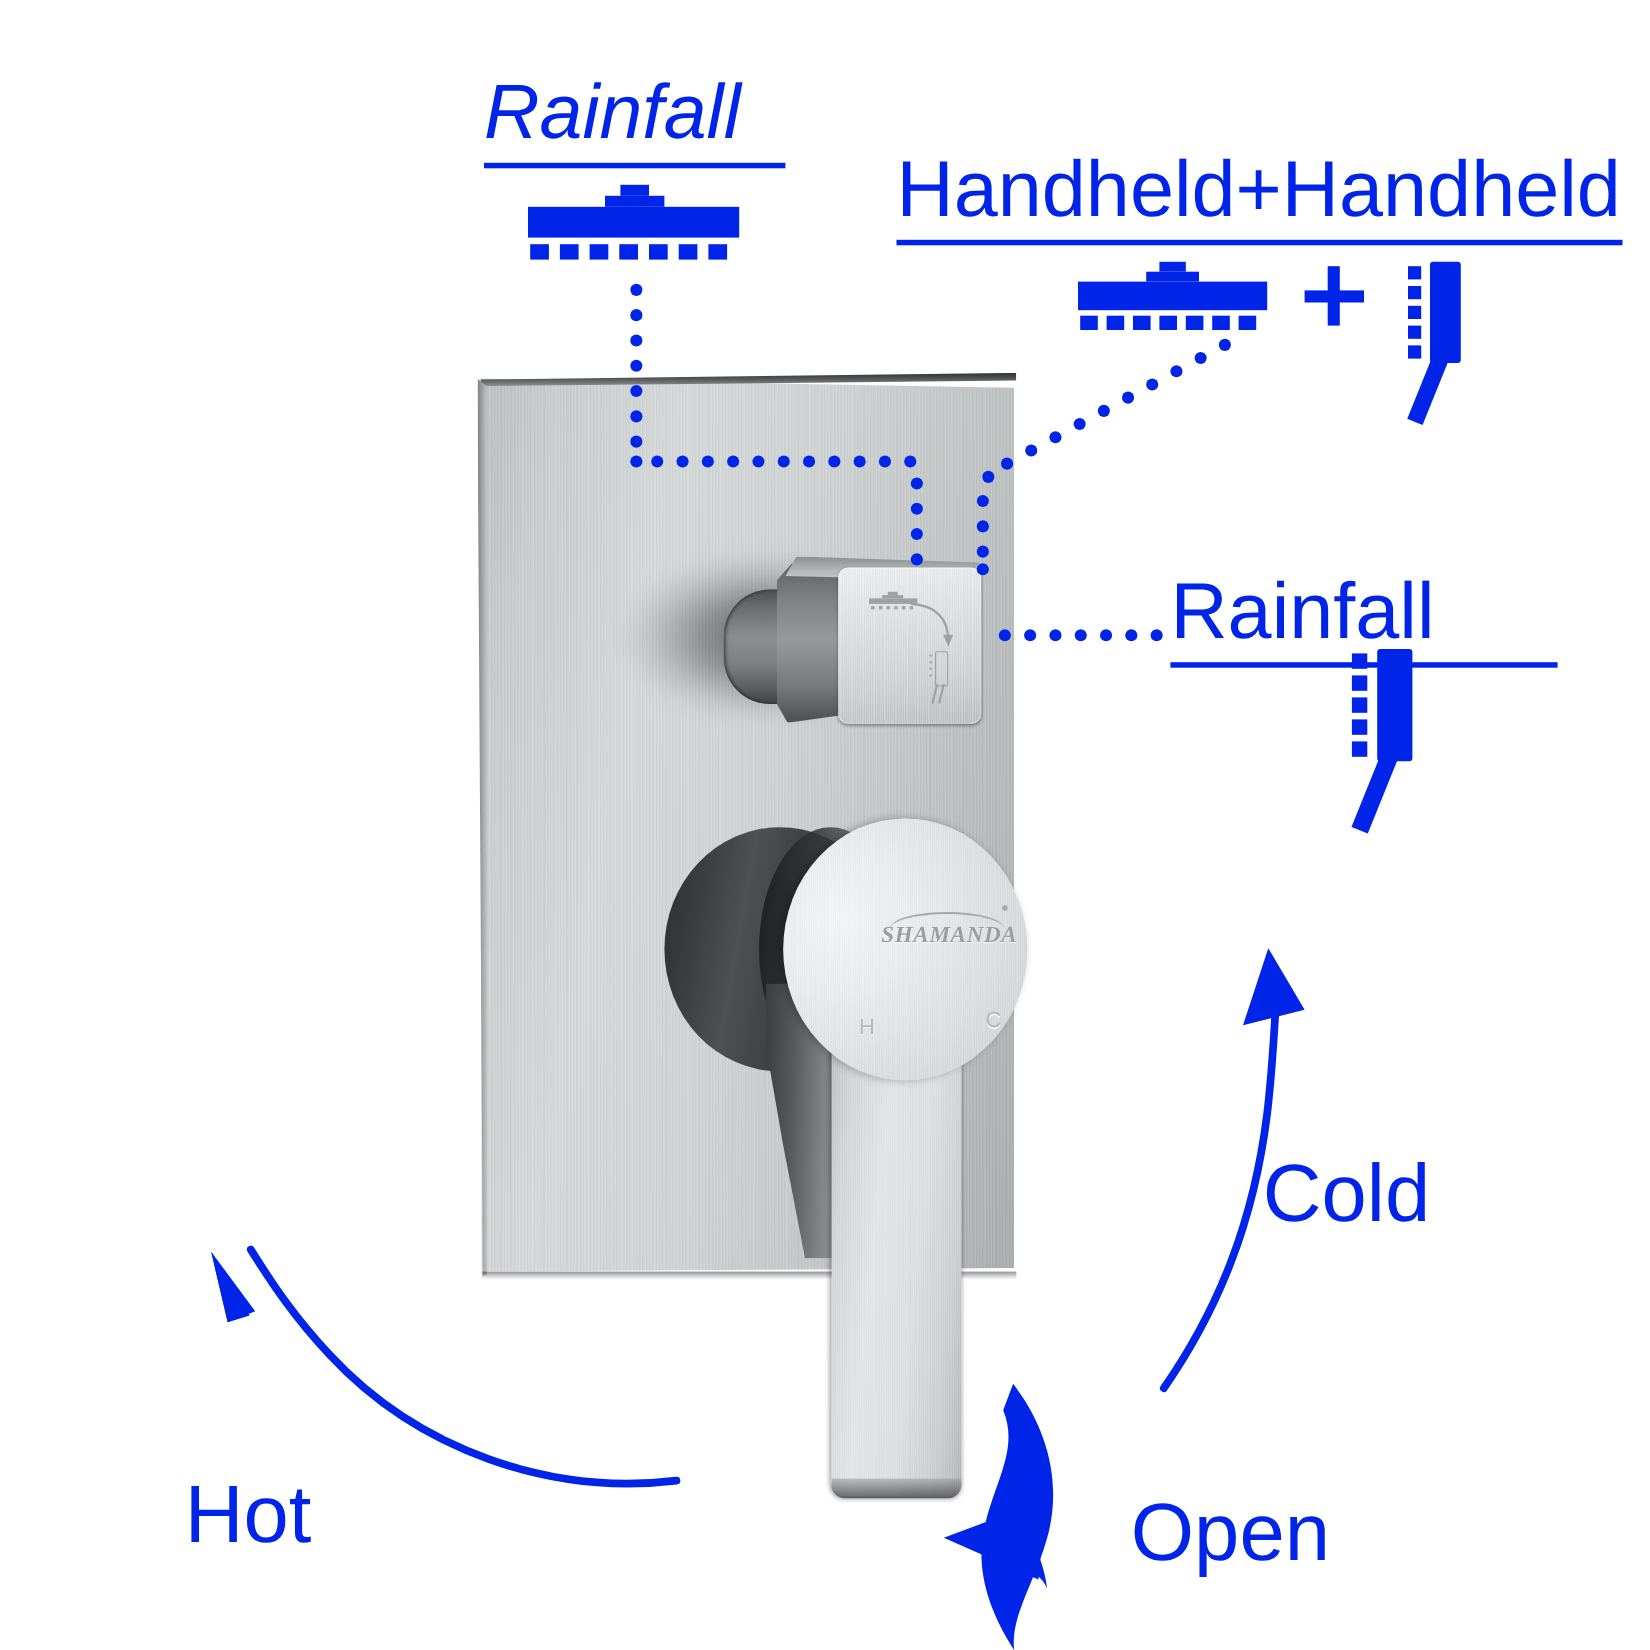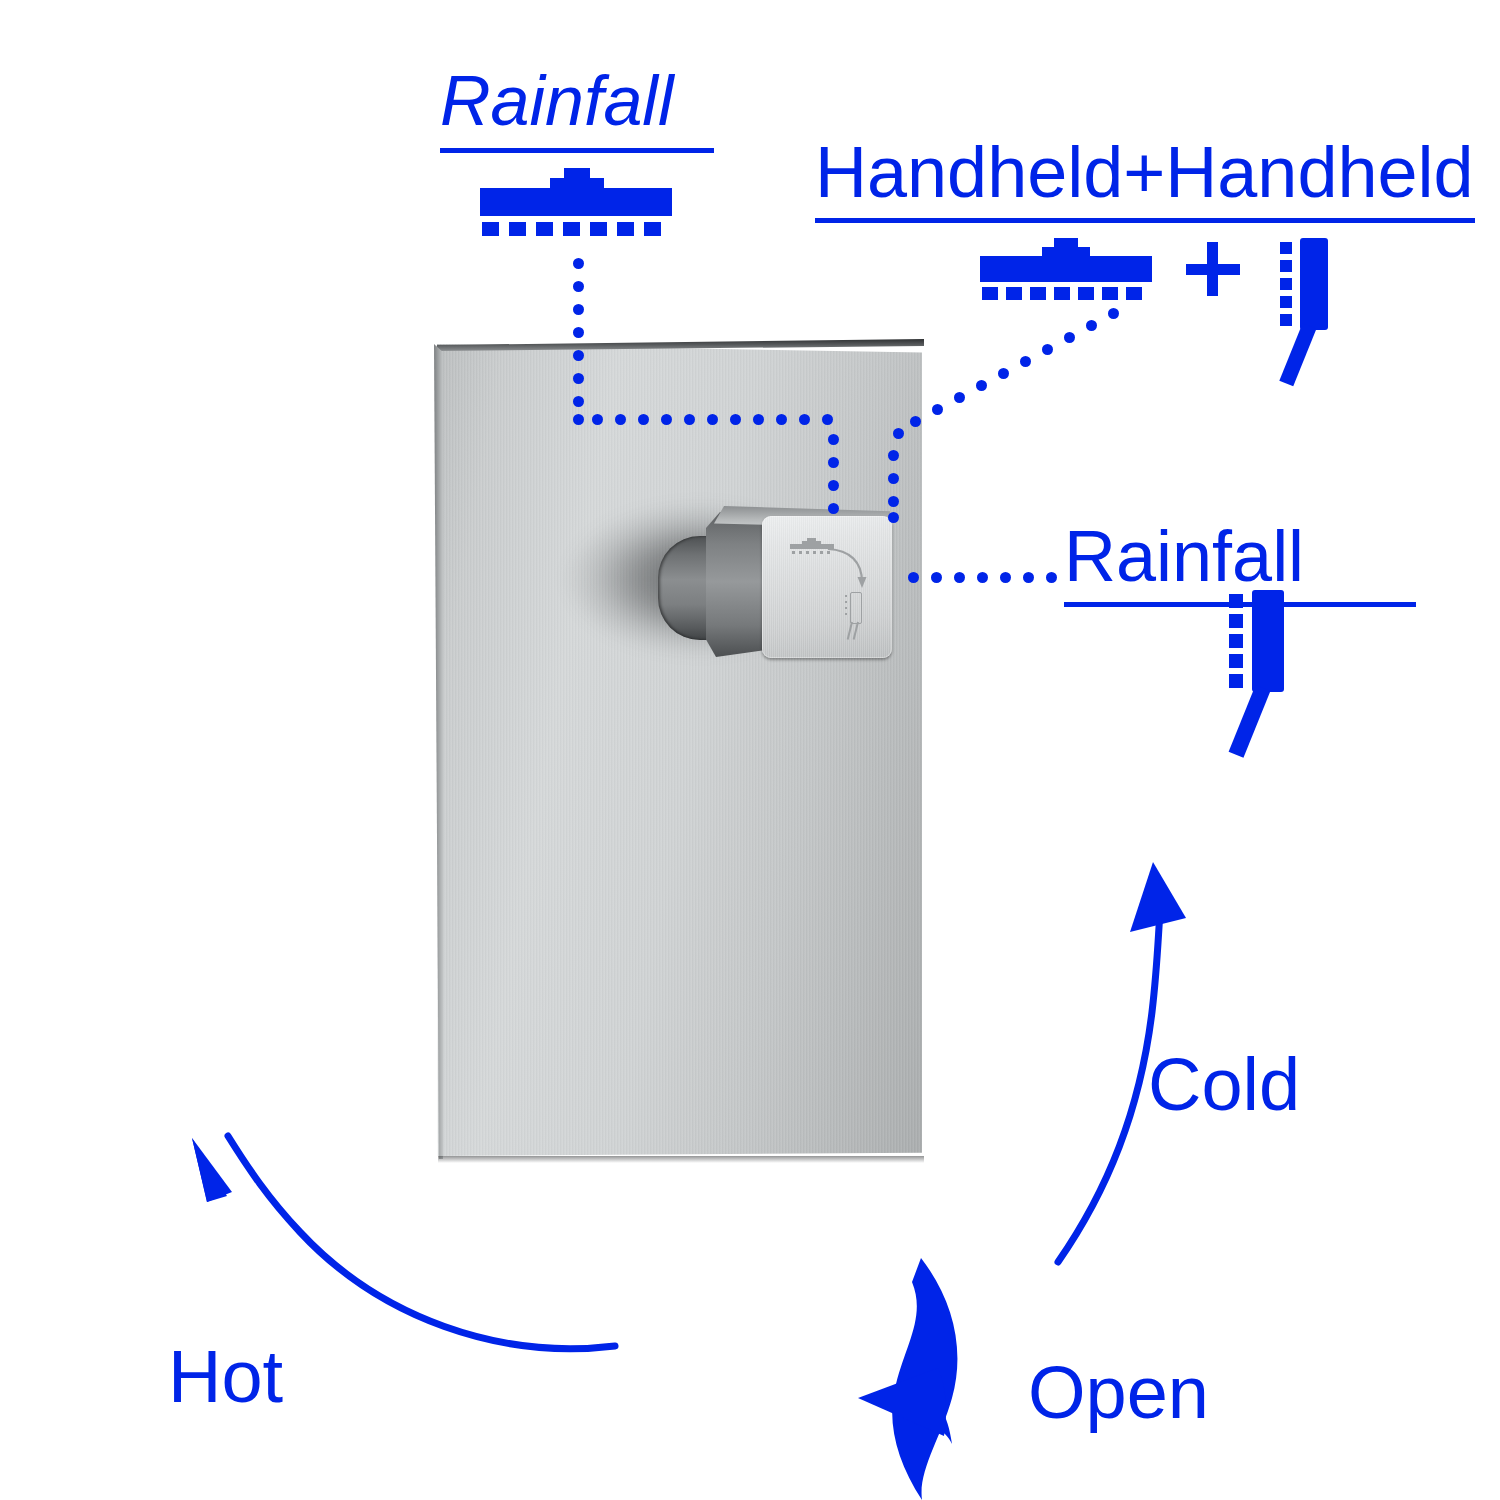--- a/index.html
+++ b/index.html
@@ -457,20 +457,41 @@
           <div class="eng-dot" style="left:1px; top:3px;  width:2.4px; height:2.4px;"></div>
           <div class="eng-dot" style="left:1px; top:9px;  width:2.4px; height:2.4px;"></div>
           <div class="eng-dot" style="left:1px; top:15px; width:2.4px; height:2.4px;"></div>
           <div class="eng-dot" style="left:1px; top:21px; width:2.4px; height:2.4px;"></div>
           <div class="eng-bar" style="left:7px; top:30px; width:2px; height:18px; transform: rotate(14deg); transform-origin: 50% 0%;"></div>
           <div class="eng-bar" style="left:13px; top:30px; width:2px; height:18px; transform: rotate(14deg); transform-origin: 50% 0%;"></div>
         </div>
       </div>
     </div>
 
+    <div id="handle">
+      <div id="handle-hub"></div>
+      <div id="handle-hub-shade"></div>
+      <div id="handle-flank"></div>
+      <div id="handle-lever">
+        <div id="handle-lever-brush"></div>
+      </div>
+      <div id="handle-lever-tip"></div>
+      <div id="handle-disc">
+        <div id="handle-disc-brush"></div>
+      </div>
+
+      <div id="brand">
+        <div id="brand-swoosh"></div>
+        <div id="brand-dot"></div>
+        <div id="brand-word">SHAMANDA</div>
+      </div>
+
+      <div class="hc-mark" style="left:177px; top:180px;">H</div>
+      <div class="hc-mark" style="left:292px; top:174px;">C</div>
+    </div>
   </div>
 
   <div>
     <div class="ldot" style="left:573px; top:258px;"></div>
     <div class="ldot" style="left:573px; top:281px;"></div>
     <div class="ldot" style="left:573px; top:304px;"></div>
     <div class="ldot" style="left:573px; top:327px;"></div>
     <div class="ldot" style="left:573px; top:350px;"></div>
     <div class="ldot" style="left:573px; top:373px;"></div>
     <div class="ldot" style="left:573px; top:396px;"></div>

